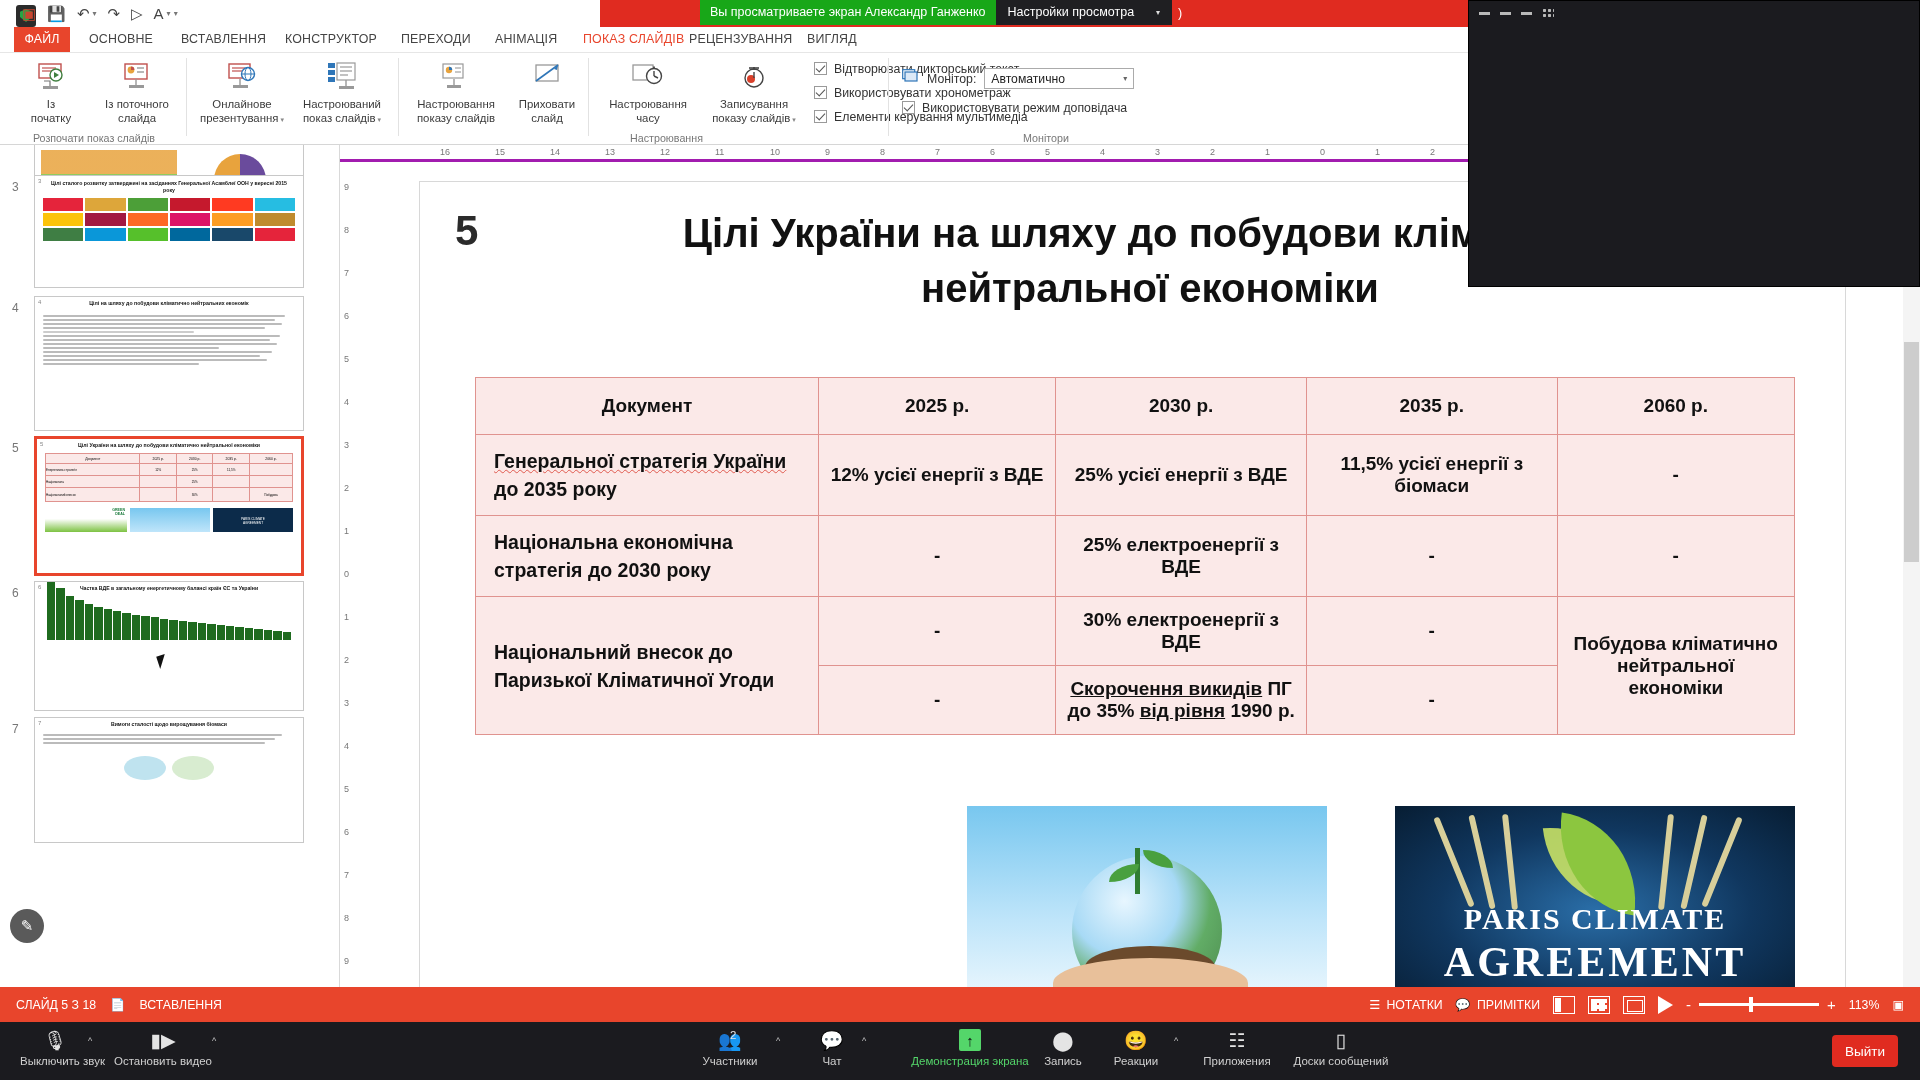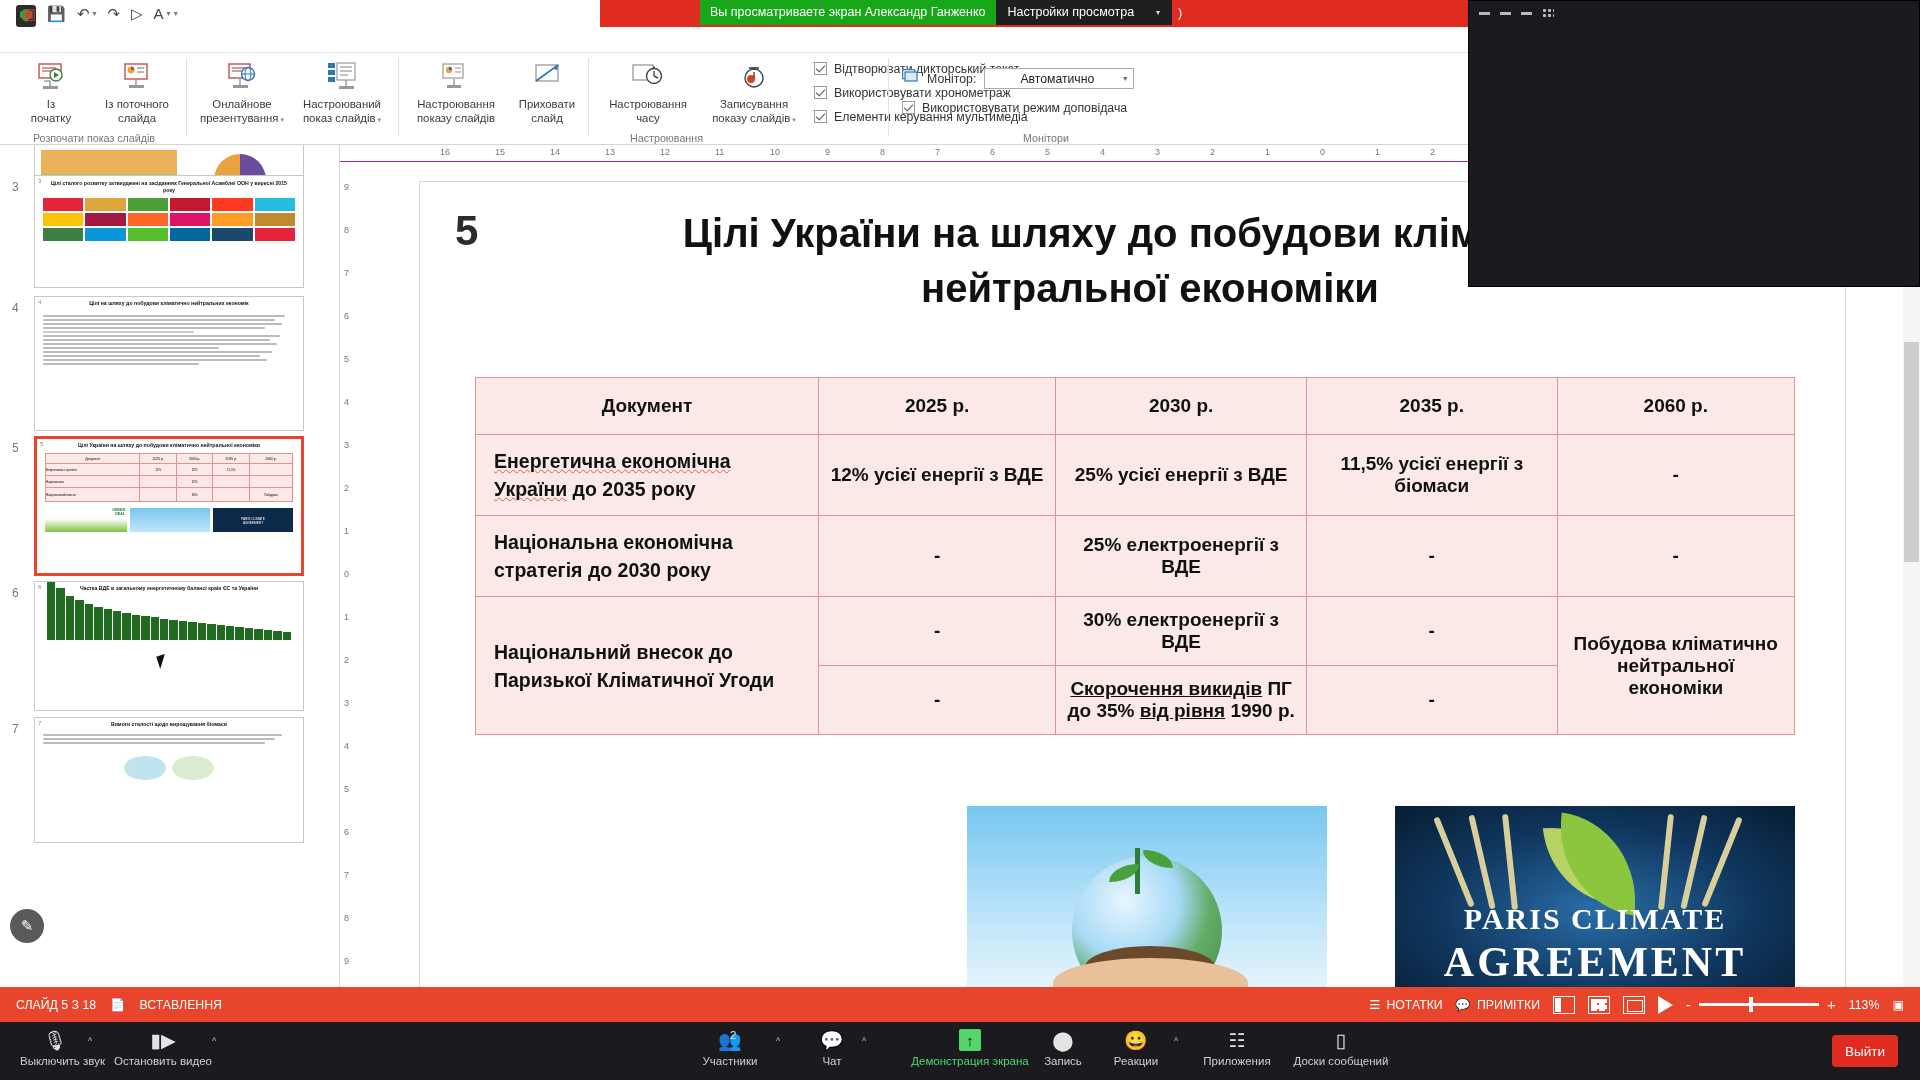--- a/index.html
+++ b/index.html
@@ -84,21 +84,21 @@
   }
   .chk-lbl { font-size: 12.3px; color: #333; white-space: nowrap; }
 
   .mon-row { display: flex; align-items: center; gap: 8px; margin-bottom: 9px; }
   .mon-lbl { font-size: 12.3px; color: #333; }
   .combo {
     width: 150px; height: 21px; border: 1px solid #ababab; background: #fff;
     font-size: 12.2px; color: #222; padding: 2px 6px; position: relative;
     display: flex; align-items: center;
   }
-  .combo .cv { flex: 1; text-align: center; }
+  .combo .cv { flex: 1; }
   .combo .ca { font-size: 8px; color: #666; }
 
   
   .thumbs {
     position: absolute; left: 0; top: 145px; width: 340px; bottom: 35px;
     background: #fff; border-right: 1px solid #d9d9d9; overflow: hidden;
   }
   .thumb-row { position: relative; height: 121px; padding: 4px 22px 4px 30px; }
   .thumb-num { position: absolute; left: 12px; top: 9px; font-size: 12px; color: #777; }
   .thumb-box {
@@ -108,21 +108,21 @@
   .thumb-box.sel { border: 3px solid #e8452c; }
   .thumb-title { font-size: 5.2px; font-weight: bold; color: #111; text-align: center; padding: 3px 10px 0; line-height: 7px; }
   .thumb-lines { padding: 4px 8px; }
   .tl { height: 2px; background: #bbb; margin: 2px 0; border-radius: 1px; }
   .thumb-scroll { position: absolute; right: 5px; top: 150px; width: 13px; bottom: 40px; background: #f1f1f1; }
   .thumb-scroll-thumb { position: absolute; left: 0; top: 18px; width: 13px; height: 190px; background: #cdcdcd; }
   .sc-arrow { position:absolute; left:0; width:13px; height:16px; background:#f1f1f1; color:#666; font-size:8px; text-align:center; line-height:16px;}
 
   
   .canvas-area { position: absolute; left: 340px; top: 145px; right: 0; bottom: 35px; background: #fff; }
-  .ruler-h { position: absolute; left: 0; top: 0; right: 0; height: 17px; background: #fff; border-bottom: 1px solid #a21caf; }
+  .ruler-h { position: absolute; left: 0; top: 0; right: 0; height: 17px; background: #fff; border-bottom: 3px solid #a21caf; }
   .ruler-v { position: absolute; left: 0; top: 17px; width: 17px; bottom: 0; background: #fff; }
   .rk { position: absolute; font-size: 9px; color: #777; }
 
   .slide {
     position: absolute; left: 80px; top: 37px; width: 1425px; height: 826px;
     background: #fff; box-shadow: 0 0 0 1px #d8d8d8;
   }
   .slide-num {
     position: absolute; left: 35px; top: 25px; font-size: 42px; font-weight: bold; color: #2b2b2b;
   }
@@ -273,20 +273,31 @@
       <div class="sharebar">
         <div class="share-green">Вы просматриваете экран Александр Ганженко</div>
         <div class="share-dark">
           <span>Настройки просмотра</span>
           <span class="share-caret">▾</span>
         </div>
         <span class="share-tail">)</span>
       </div>
     </div>
 
+    <div class="tabs">
+      <div class="tab file" style="left:14px;">ФАЙЛ</div>
+      <div class="tab" style="left:76px;">ОСНОВНЕ</div>
+      <div class="tab" style="left:168px;">ВСТАВЛЕННЯ</div>
+      <div class="tab" style="left:272px;">КОНСТРУКТОР</div>
+      <div class="tab" style="left:388px;">ПЕРЕХОДИ</div>
+      <div class="tab" style="left:482px;">АНІМАЦІЯ</div>
+      <div class="tab active" style="left:570px;">ПОКАЗ СЛАЙДІВ</div>
+      <div class="tab" style="left:676px;">РЕЦЕНЗУВАННЯ</div>
+      <div class="tab" style="left:794px;">ВИГЛЯД</div>
+    </div>
 
     <div class="ribbon">
       <div class="ribbon-line"></div>
 
       <div class="grp" style="left:6px; width:176px;">
         <div class="btn-big" style="left:2px;">
           <div class="btn-ico">
             <svg width="34" height="32" viewBox="0 0 34 32">
               <rect x="5" y="3" width="22" height="14" fill="#fff" stroke="#c0504d" stroke-width="1.4"></rect>
               <line x1="8" y1="7" x2="22" y2="7" stroke="#c0504d" stroke-width="1.2"></line>
@@ -693,21 +704,21 @@
           <tbody>
               <tr>
             <th style="width:26%">Документ</th>
             <th style="width:18%">2025 р.</th>
             <th style="width:19%">2030 р.</th>
             <th style="width:19%">2035 р.</th>
             <th style="width:18%">2060 р.</th>
           </tr>
           <tr>
             <td class="doc">
-              <span class="sq">Енергетична економічна України</span><span> до 2035 року</span>
+              <span class="sq">Генеральної стратегія України</span><span> до 2035 року</span>
             </td>
             <td>12% усієї енергії з ВДЕ</td>
             <td>25% усієї енергії з ВДЕ</td>
             <td>11,5% усієї енергії з біомаси</td>
             <td>-</td>
           </tr>
           <tr>
             <td class="doc">Національна економічна стратегія до 2030 року</td>
             <td>-</td>
             <td>25% електроенергії з ВДЕ</td>

